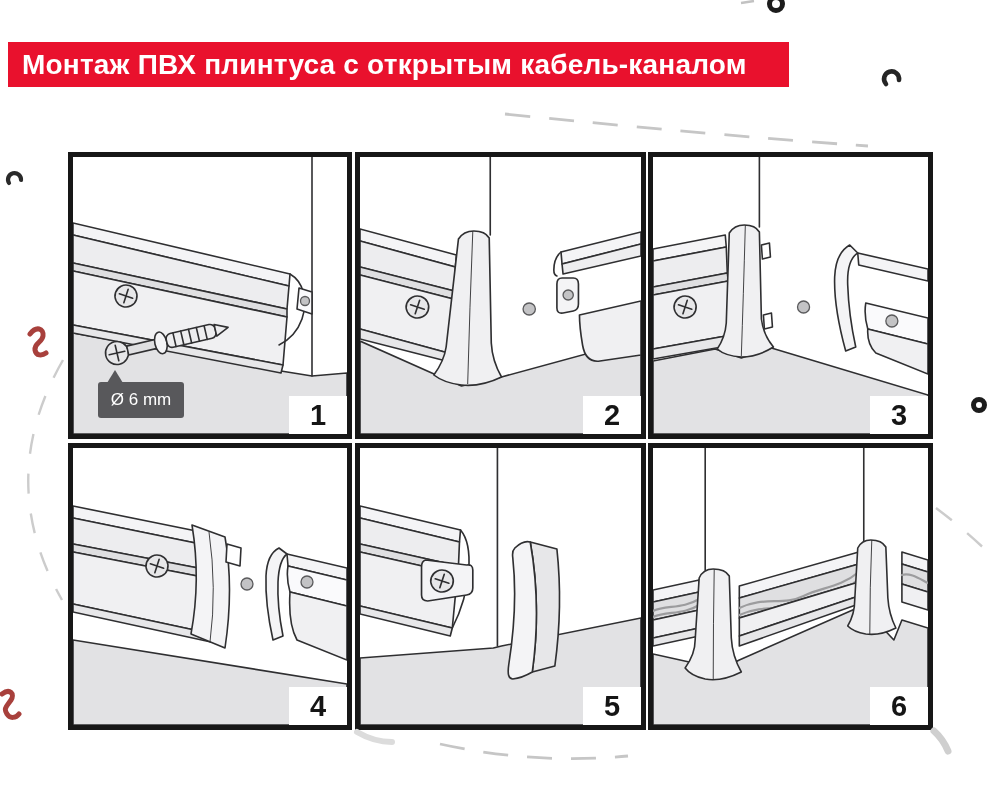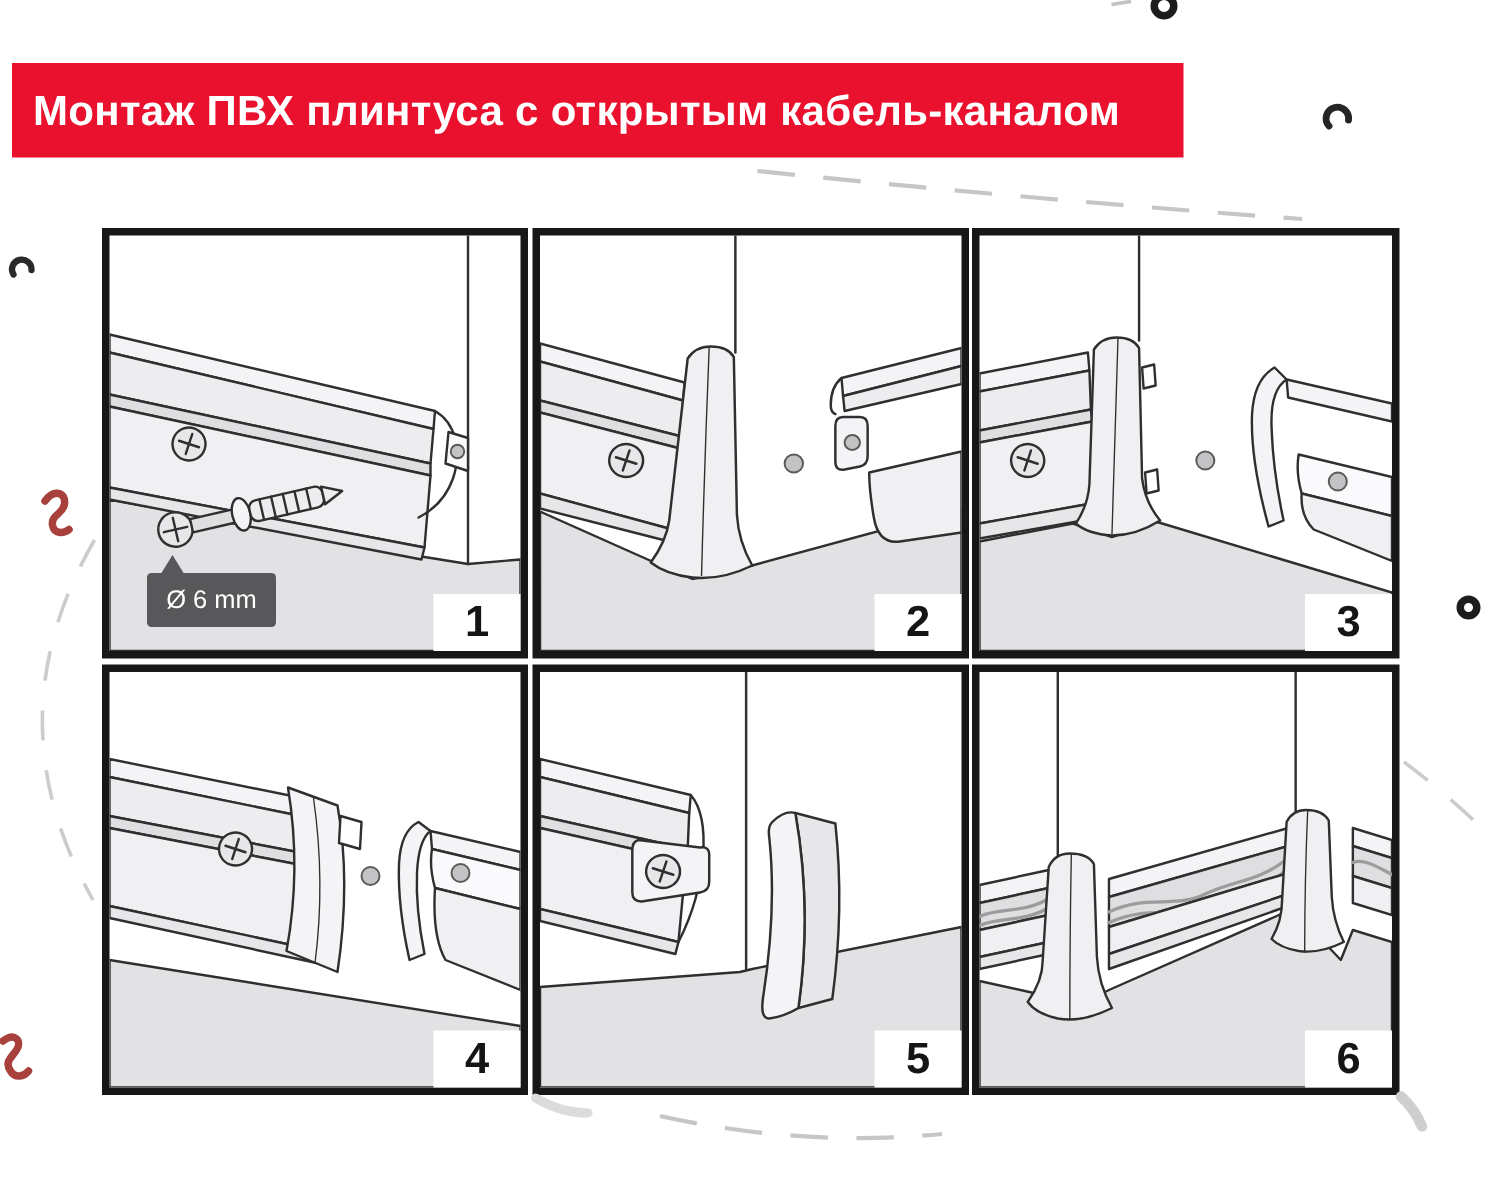--- a/index.html
+++ b/index.html
@@ -1,20 +1,20 @@
 <!DOCTYPE html>
 <html style="--banner-bg: #e9112d; --banner-text: #ffffff; --panel-border: #171717; --floor: #e2e2e4; --plate-bg: #ffffff; --number-color: #151515; --label-bg: #58585b; --label-text: #ffffff; --squiggle-red: #a8403c; --dash-gray: #c6c6c6; --mark-black: #1c1c1c; --cable-gray: #9c9c9e;"><head>
 <meta charset="utf-8">
 <style>
   html,body{margin:0;padding:0;background:#fff;}
   #page{position:relative;width:1000px;height:800px;background:#fff;overflow:hidden;
         font-family:"Liberation Sans",sans-serif;}
 
   
-  .banner{position:absolute;left:8px;top:42px;width:781px;height:63px;
+  .banner{position:absolute;left:8px;top:42px;width:781px;height:45px;
           background:var(--banner-bg,#e9112d);display:flex;align-items:center;
           padding-left:14px;box-sizing:border-box;}
   .banner span{color:var(--banner-text,#fff);font-size:28px;font-weight:700;
                letter-spacing:.2px;white-space:nowrap;}
 
   
   .panel{position:absolute;background:#fff;border:5px solid var(--panel-border,#171717);
          box-sizing:border-box;z-index:2;}
   .panel svg.art{position:absolute;left:0;top:0;width:100%;height:100%;display:block;}
   .p1{left:68px;top:152px;width:284px;height:287px;}

